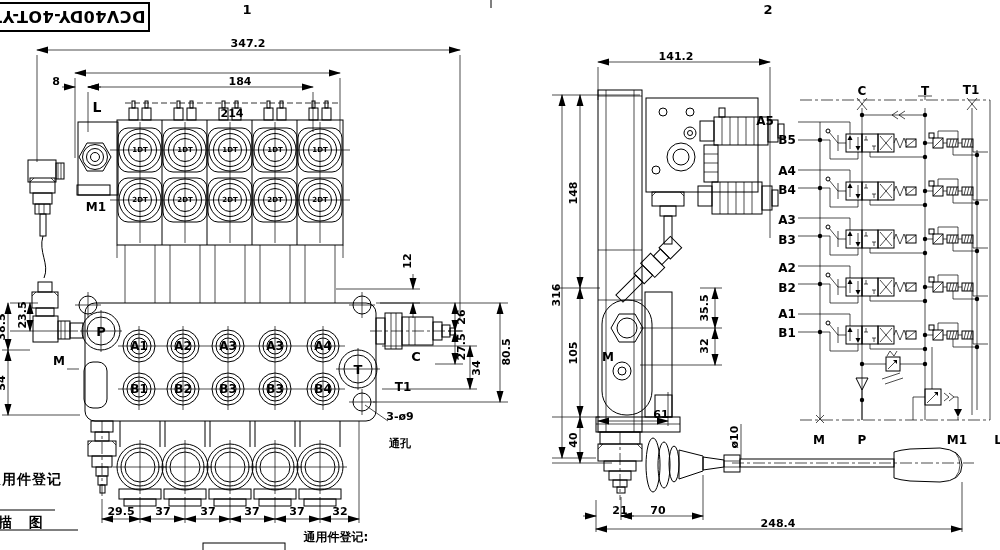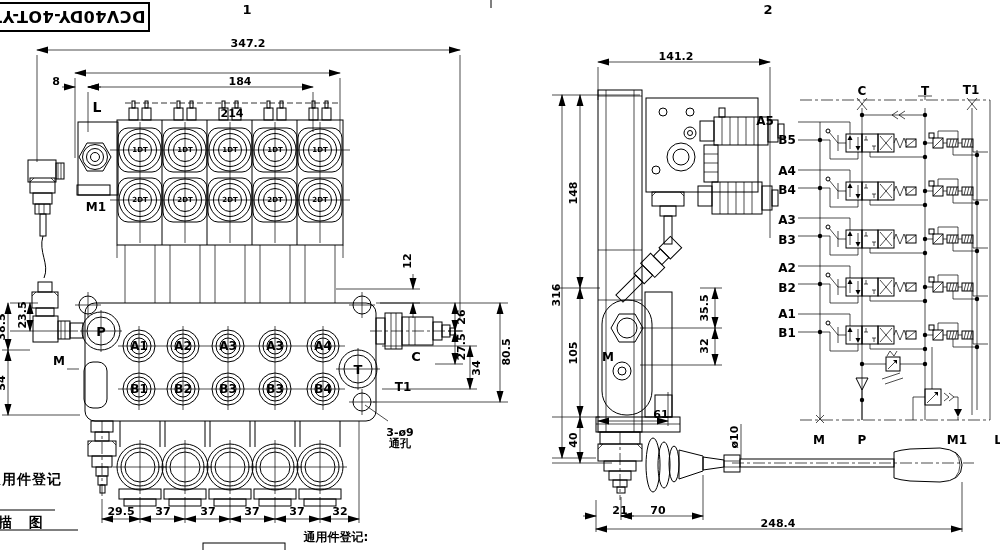--- a/index.html
+++ b/index.html
@@ -423,21 +423,21 @@
       <div class="lbl" style="left: 323px; top: 389px; font-size: 12px;">B4</div>
       <div class="lbl" style="left: 358px; top: 369px; font-size: 13px;">T</div>
       <div class="lbl" style="left: 59px; top: 361px; font-size: 12px;">M</div>
       <div class="lbl" style="left: 416px; top: 356px; font-size: 13px;">C</div>
       <div class="lbl" style="left: 403px; top: 387px; font-size: 12px;">T1</div>
       <div class="lbl rot" style="left: 407px; top: 261px; font-size: 11px;">12</div>
       <div class="lbl rot" style="left: 461px; top: 317px; font-size: 11px;">26</div>
       <div class="lbl rot" style="left: 461px; top: 347px; font-size: 11px;">27.5</div>
       <div class="lbl rot" style="left: 476px; top: 368px; font-size: 11px;">34</div>
       <div class="lbl rot" style="left: 506px; top: 352px; font-size: 11px;">80.5</div>
-      <div class="lbl" style="left: 400px; top: 432px; font-size: 11px;">3-ø9</div>
+      <div class="lbl" style="left: 400px; top: 416px; font-size: 11px;">3-ø9</div>
       <div class="lbl" style="left: 400px; top: 443px; font-size: 11px;">通孔</div>
       <div class="lbl" style="left: 121px; top: 511px; font-size: 11px;">29.5</div>
       <div class="lbl" style="left: 163px; top: 511px; font-size: 11px;">37</div>
       <div class="lbl" style="left: 208px; top: 511px; font-size: 11px;">37</div>
       <div class="lbl" style="left: 252px; top: 511px; font-size: 11px;">37</div>
       <div class="lbl" style="left: 297px; top: 511px; font-size: 11px;">37</div>
       <div class="lbl" style="left: 340px; top: 511px; font-size: 11px;">32</div>
       <div class="lbl" style="left: 676px; top: 56px; font-size: 11px;">141.2</div>
       <div class="lbl rot" style="left: 573px; top: 193px; font-size: 11px;">148</div>
       <div class="lbl rot" style="left: 556px; top: 295px; font-size: 11px;">316</div>

